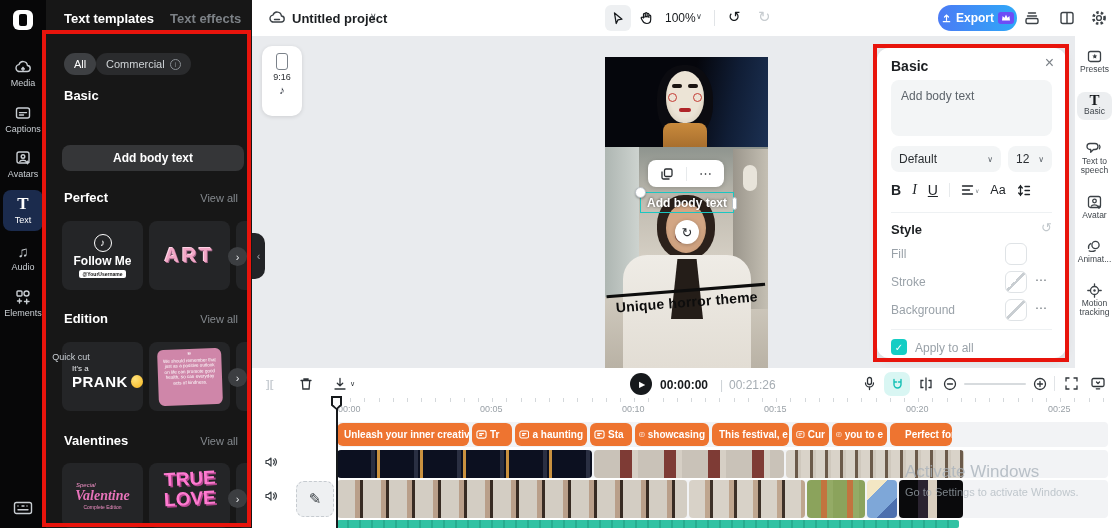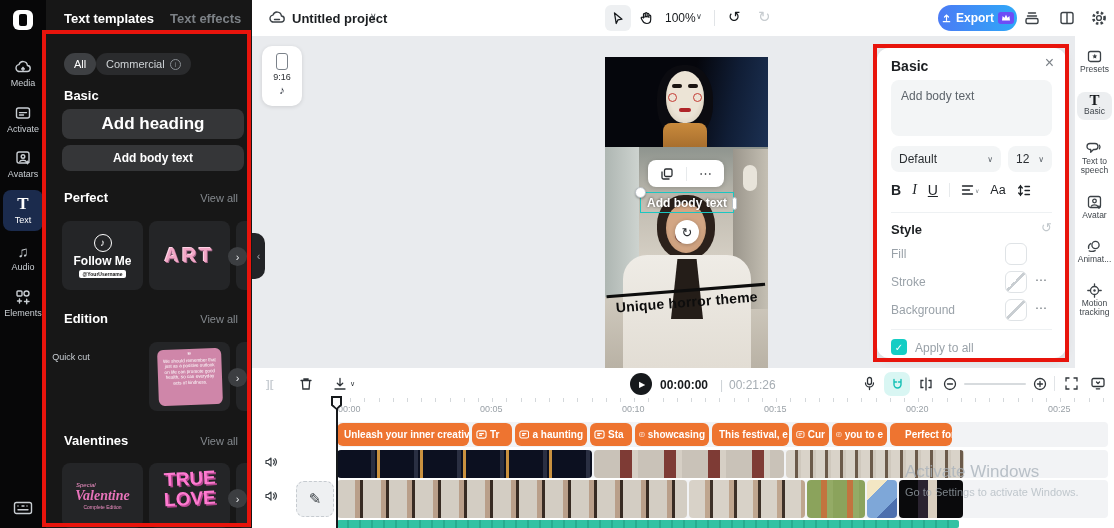--- a/index.html
+++ b/index.html
@@ -32,21 +32,21 @@
   
   #topbar { position:absolute; left:252px; top:0; width:862px; height:36px; background:#fff; z-index:3; }
   .tb-txt { font-size:13px; color:#1c1f22; font-weight:bold; }
   .tool-pill { position:absolute; top:5px; width:26px; height:26px; border-radius:6px; display:flex; align-items:center; justify-content:center; cursor:pointer; }
   #export-btn { position:absolute; left:686px; top:5px; width:79px; height:26px; border-radius:14px;
     background:linear-gradient(90deg,#4b7bf5,#2fa8f8); color:#fff; font-size:12px; font-weight:bold;
     display:flex; align-items:center; justify-content:center; gap:4px; cursor:pointer; }
 
   
   #canvas { position:absolute; left:252px; top:36px; width:823px; height:332px; background:#e9ebee; z-index:1; }
-  #ratio-card { position:absolute; left:10px; top:10px; width:40px; height:60px; background:#fff; border-radius:10px;
+  #ratio-card { position:absolute; left:10px; top:10px; width:40px; height:70px; background:#fff; border-radius:10px;
     box-shadow:0 1px 4px rgba(0,0,0,.12); display:flex; flex-direction:column; align-items:center; padding-top:7px; gap:2px; cursor:pointer; }
   #collapse-tab { position:absolute; left:0px; top:197px; width:13px; height:46px; background:#222326; border-radius:0 10px 10px 0;
     color:#9aa0a5; font-size:11px; display:flex; align-items:center; justify-content:center; cursor:pointer; }
   #video-frame { position:absolute; left:353px; top:21px; width:163px; height:311px; background:#000; overflow:hidden; }
 
   
   #inspector { position:absolute; left:625px; top:12px; width:189px; height:310px; background:#fff; border-radius:12px;
     box-shadow:0 2px 10px rgba(0,0,0,.10); font-size:12px; color:#1c1f22; }
   .insp-dd { position:absolute; background:#f3f5f6; border-radius:8px; height:26px; display:flex; align-items:center;
     justify-content:space-between; padding:0 8px; font-size:12px; color:#2a2e32; cursor:pointer; }
@@ -101,21 +101,21 @@
     <div class="rlbl">Media</div>
   </div>
 
   <div class="rail-item" style="top:104px;">
     <span class="ric">
       <svg width="18" height="18" viewBox="0 0 18 18" fill="none" stroke="#c9ced3" stroke-width="1.4" stroke-linecap="round">
           <rect x="2.5" y="4" width="13" height="10" rx="2"></rect>
           <path d="M5.5 8.6h7M5.5 11h4"></path>
         </svg>
     </span>
-    <div class="rlbl">Activate</div>
+    <div class="rlbl">Captions</div>
   </div>
 
   <div class="rail-item" style="top:149px;">
     <span class="ric">
       <svg width="18" height="18" viewBox="0 0 18 18" fill="none" stroke="#c9ced3" stroke-width="1.4" stroke-linecap="round">
           <rect x="3" y="3" width="12" height="11" rx="2"></rect>
           <circle cx="9" cy="7.5" r="1.8"></circle>
           <path d="M5.8 12.6c.6-1.8 5.8-1.8 6.4 0M13.5 14.8v-2.6M12.2 13.5h2.6"></path>
         </svg>
     </span>
@@ -168,21 +168,20 @@
   <div class="tpl-tab-off">Text effects</div>
   <div class="tab-underline"></div>
 
   <div class="pill" style="left:18px; background:#3e4043; color:#fff;">All</div>
   <div class="pill" style="left:50px; background:#2a2b2d; color:#cfd3d6; gap:5px;">
     <span>Commercial</span>
     <span style="width:11px; height:11px; border:1px solid #8a8f94; border-radius:50%; font-size:7px; color:#8a8f94;" class="ffs">i</span>
   </div>
 
   <div class="sec-title" style="top:88px;">Basic</div>
-  <div class="big-btn" style="top:109px; height:30px; font-size:17px;">Add heading</div>
   <div class="big-btn" style="top:145px; height:26px; font-size:12px;">Add body text</div>
 
   <div class="sec-title" style="top:190px;">Perfect</div>
   <div class="view-all" style="top:192px;">View all</div>
 
   <div class="card" style="left:16px; top:221px; display:flex; flex-direction:column; align-items:center; justify-content:center; gap:2px;">
     <span class="ffs" style="width:18px; height:18px; border:1.5px solid #fff; border-radius:50%; color:#fff; font-size:10px;">♪</span>
     <div style="font-size:12px; font-weight:bold;">Follow Me</div>
     <div style="font-size:5px; background:#fff; color:#111; border-radius:2px; padding:1px 3px; font-weight:bold;">@YourUsername</div>
   </div>
@@ -190,20 +189,27 @@
     <span style="font-size:20px; font-weight:bold; letter-spacing:3px; color:#f2a7c6; text-shadow:1px 1px 0 #a96b8d, -1px -1px 0 #ffd3e6;">ART</span>
   </div>
   <div class="card" style="left:190px; top:221px; width:14px; border-radius:8px 0 0 8px;"></div>
   <div class="nav-circle" style="left:182px; top:247px;">
       <span>›</span>
     </div>
 
   <div class="sec-title" style="top:311px;">Edition</div>
   <div class="view-all" style="top:313px;">View all</div>
 
+  <div class="card" style="left:16px; top:342px; display:flex; flex-direction:column; justify-content:center; padding-left:10px;">
+    <div style="font-size:8px; color:#e8eaec;">It's a</div>
+    <div style="display:flex; align-items:center; gap:3px;">
+      <span style="font-size:15px; font-weight:bold; letter-spacing:.5px;">PRANK</span>
+      <span style="width:13px; height:13px; border-radius:50%; background:radial-gradient(circle at 35% 30%, #ffe37a, #f6b51e); display:inline-block;"></span>
+    </div>
+  </div>
   <div class="card ffs" style="left:103px; top:342px;">
     <div style="width:64px; height:56px; background:#cf86a9; border-radius:6px; transform:rotate(-2deg); color:#fff; padding:5px 5px 3px; position:relative;">
       <div style="text-align:center; font-size:8px; line-height:4px; font-weight:bold;">”</div>
       <div style="font-size:4.6px; line-height:5.4px; text-align:center;">We should remember that just as a positive outlook on life can promote good health, so can everyday acts of kindness.</div>
     </div>
   </div>
   <div class="card" style="left:190px; top:342px; width:14px; border-radius:8px 0 0 8px;"></div>
   <div class="nav-circle" style="left:182px; top:368px;">
       <span>›</span>
     </div>

